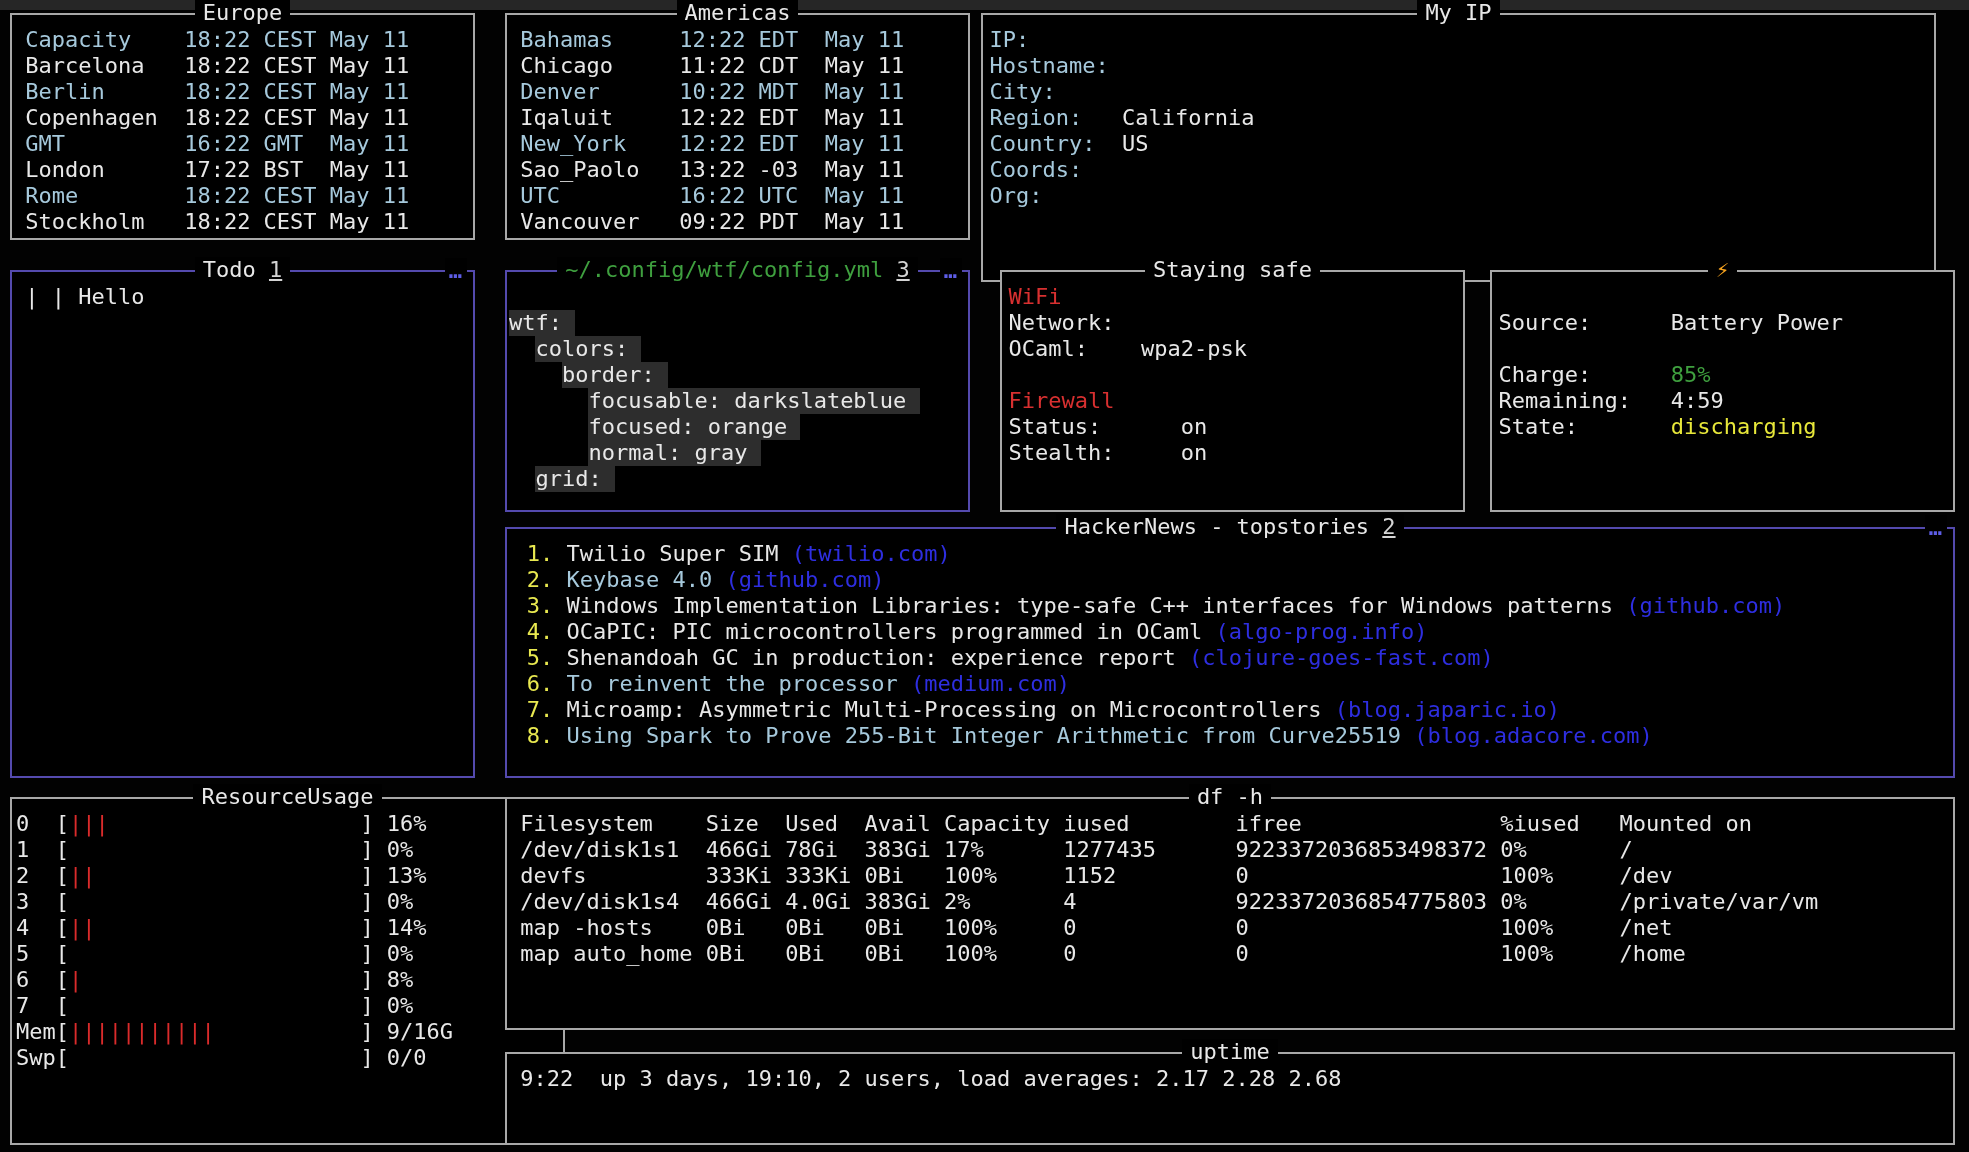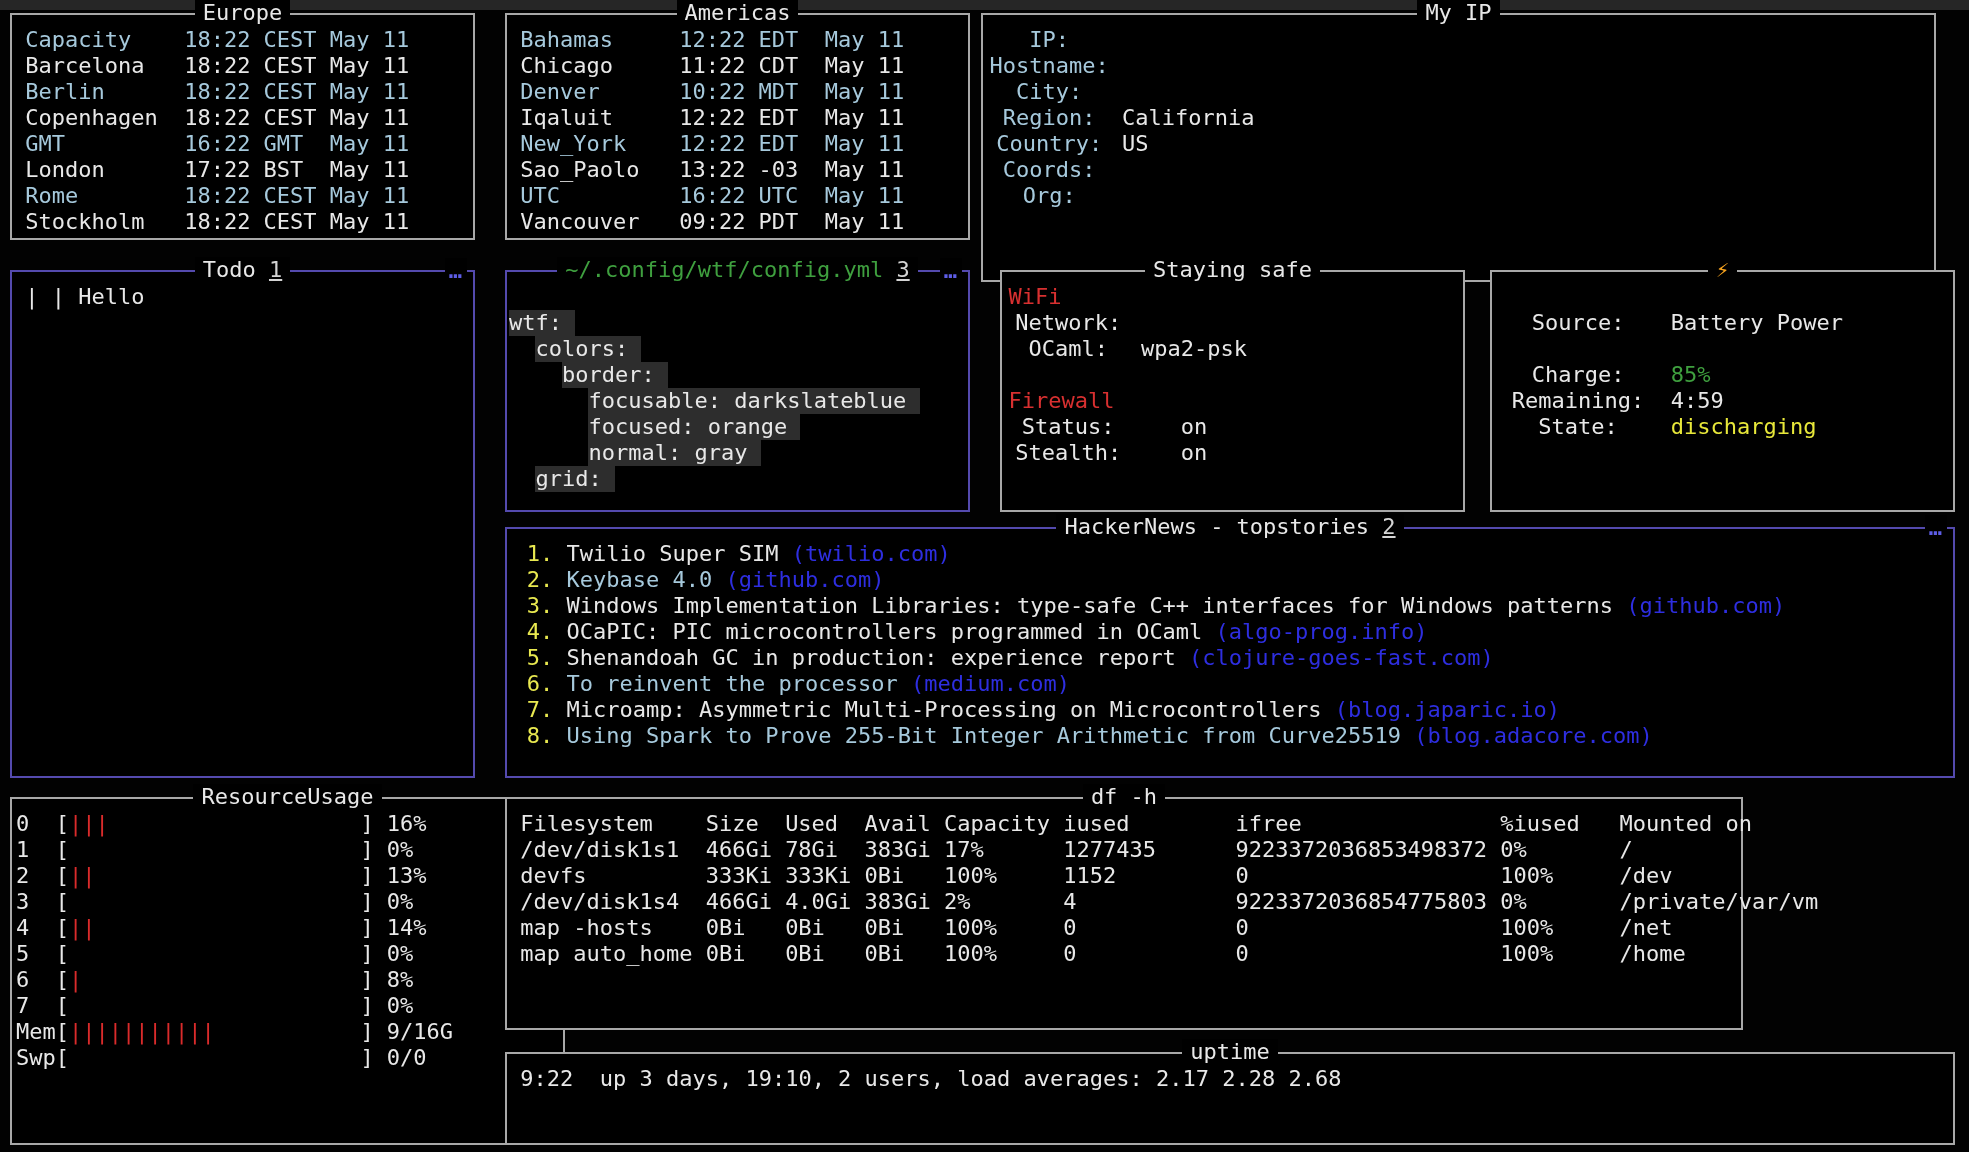--- a/index.html
+++ b/index.html
@@ -34,21 +34,21 @@
   .dots{position:absolute;top:-14px;right:6px;background:#000;color:#5d5de6;padding:0 4px;font-weight:bold;letter-spacing:1px}
   .content{padding-top:12px}
   .blank{height:26px}
   
   .clock-row{display:grid;grid-template-columns:11ch 5ch 4ch 7ch;column-gap:1ch;height:26px;padding-left:1ch;white-space:pre}
   .lb{color:var(--lb)}
   
   .kv{display:grid;column-gap:1ch;height:26px;padding-left:.5ch}
   .kv.w9{grid-template-columns:9ch 1fr}
   .kv.w12{grid-template-columns:12ch 1fr}
-  .kv .k{text-align:center;white-space:pre}
+  .kv .k{text-align:left;white-space:pre}
   .kv .v{white-space:pre}
   #p-myip .k{color:var(--lb)}
   .sec-h{color:var(--red);height:26px;padding-left:.5ch}
   .v-green{color:var(--green)}
   .v-yellow{color:var(--stateyellow)}
   
   .todo-line{height:26px;padding-left:1ch;white-space:pre}
   
   .cfg-line{height:26px;white-space:pre}
   .cfg-line .hl{background:var(--hlbg);display:inline-block;padding:0 1ch 0 0;margin-left:2px}
@@ -75,21 +75,21 @@
   
   #p-europe{left:10px;top:13px;width:465px;height:227px}
   #p-americas{left:505px;top:13px;width:465px;height:227px}
   #p-myip{left:981px;top:13px;width:955px;height:269px}
   #p-todo{left:10px;top:270px;width:465px;height:508px}
   #p-config{left:505px;top:270px;width:465px;height:242px}
   #p-safe{left:1000px;top:270px;width:465px;height:242px}
   #p-battery{left:1490px;top:270px;width:465px;height:242px}
   #p-hn{left:505px;top:527px;width:1450px;height:251px}
   #p-ru{left:10px;top:797px;width:555px;height:348px}
-  #p-df{left:505px;top:797px;width:1238px;height:233px}
+  #p-df{left:505px;top:797px;width:1450px;height:233px}
   #p-uptime{left:505px;top:1052px;width:1450px;height:93px}
 </style>
 </head>
 <body>
 
 <div id="topbar"></div>
 
 <div class="panel" id="p-europe">
   <div class="ptitle"><span class="t">Europe</span></div>
   <div class="content">

